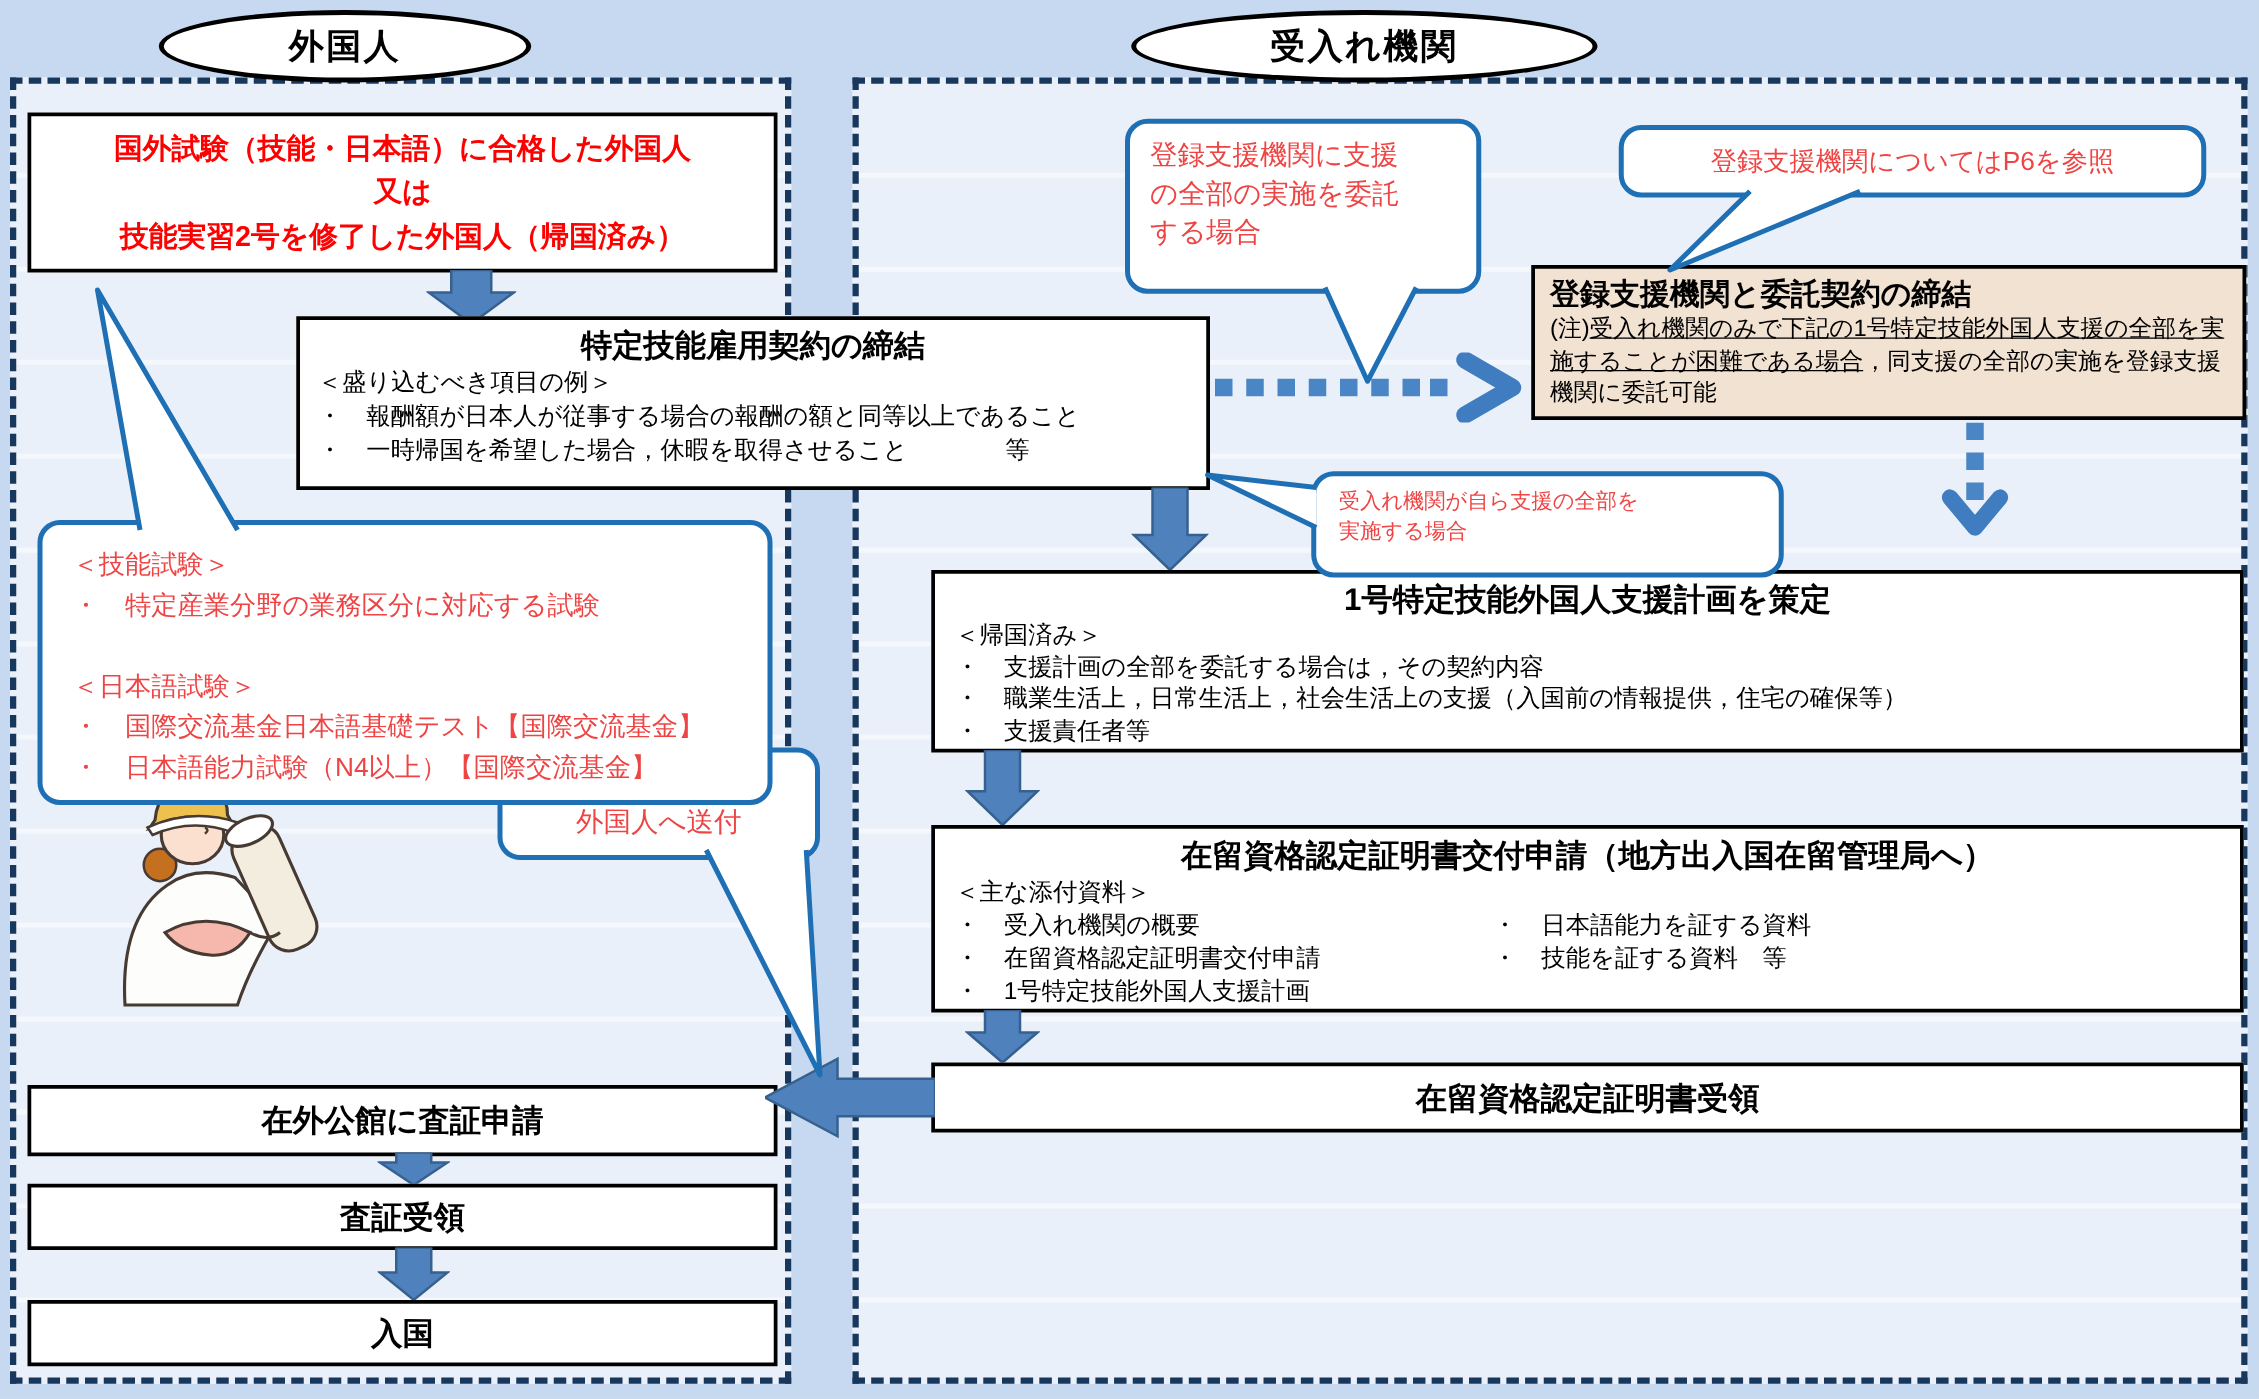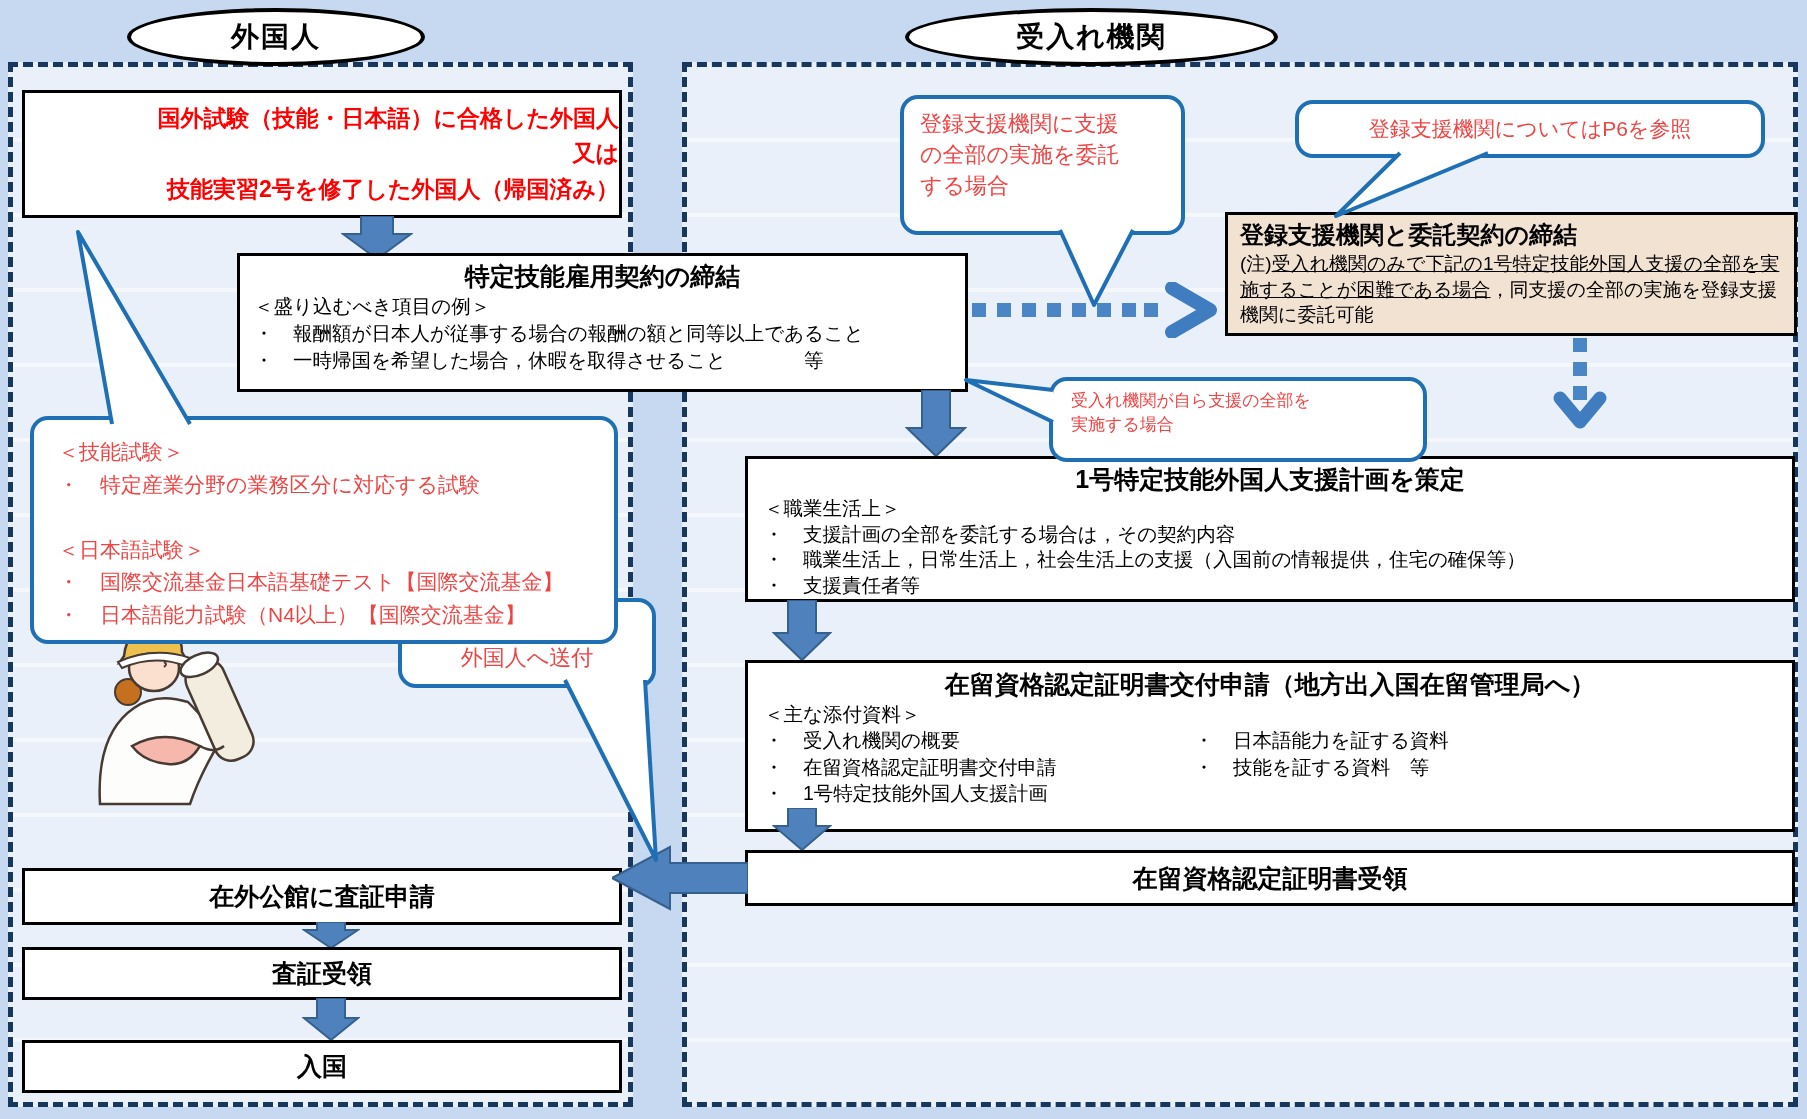--- a/index.html
+++ b/index.html
@@ -43,21 +43,21 @@
   <div class="region" style="left:682px;top:62px;width:1116px;height:1045px;"></div>
 
   <div class="oval" style="left:127px;top:8px;width:290px;height:50px;">
     <span>外国人</span>
   </div>
   <div class="oval" style="left:905px;top:8px;width:365px;height:50px;">
     <span>受入れ機関</span>
   </div>
 
   <div class="box" style="left:22px;top:90px;width:600px;height:128px;display:flex;flex-direction:column;justify-content:center;text-align:center;">
-    <div class="redline" style="font-size:23px;line-height:1.55;text-align:right;">
+    <div class="redline" style="font-size:23px;line-height:1.55;">
       <div>国外試験（技能・日本語）に合格した外国人</div>
       <div>又は</div>
       <div>技能実習2号を修了した外国人（帰国済み）</div>
     </div>
   </div>
 
   <svg class="arrow" style="left:341px;top:216px;" width="72" height="44" viewBox="0 0 72 44">
     <path d="M20 0 H52 V18 H70 L36 43 L2 18 H20 Z" fill="#4f81bd" stroke="#36618f" stroke-width="2"></path>
   </svg>
 
@@ -127,32 +127,32 @@
     <div>実施する場合</div>
   </div>
   <svg class="tail" style="left:960px;top:372px;" width="100" height="56" viewBox="0 0 100 56">
     <polygon points="93,18 6,8 93,50" fill="#fff"></polygon>
     <path d="M93 18 L6 8 L93 50" fill="none" stroke="#1f6fb5" stroke-width="4" stroke-linejoin="round"></path>
   </svg>
 
   <div class="box" style="left:745px;top:456px;width:1050px;height:146px;padding:4px 16px;">
     <div class="btitle" style="font-size:25px;">1号特定技能外国人支援計画を策定</div>
     <div style="font-size:19.5px;line-height:1.32;">
-      <div>＜職業生活上＞</div>
+      <div>＜帰国済み＞</div>
       <div>・　支援計画の全部を委託する場合は，その契約内容</div>
       <div>・　職業生活上，日常生活上，社会生活上の支援（入国前の情報提供，住宅の確保等）</div>
       <div>・　支援責任者等</div>
     </div>
   </div>
 
   <svg class="arrow" style="left:772px;top:600px;" width="60" height="62" viewBox="0 0 60 62">
     <path d="M16 0 H44 V33 H58 L30 60 L2 33 H16 Z" fill="#4f81bd" stroke="#36618f" stroke-width="2"></path>
   </svg>
 
-  <div class="box" style="left:745px;top:660px;width:1050px;height:172px;padding:5px 16px;">
+  <div class="box" style="left:745px;top:660px;width:1050px;height:150px;padding:5px 16px;">
     <div class="btitle" style="font-size:25px;">在留資格認定証明書交付申請（地方出入国在留管理局へ）</div>
     <div style="font-size:19.5px;line-height:1.35;">＜主な添付資料＞</div>
     <div style="display:flex;font-size:19.5px;line-height:1.35;">
       <div style="width:430px;">
         <div>・　受入れ機関の概要</div>
         <div>・　在留資格認定証明書交付申請</div>
         <div>・　1号特定技能外国人支援計画</div>
       </div>
       <div>
         <div>・　日本語能力を証する資料</div>

